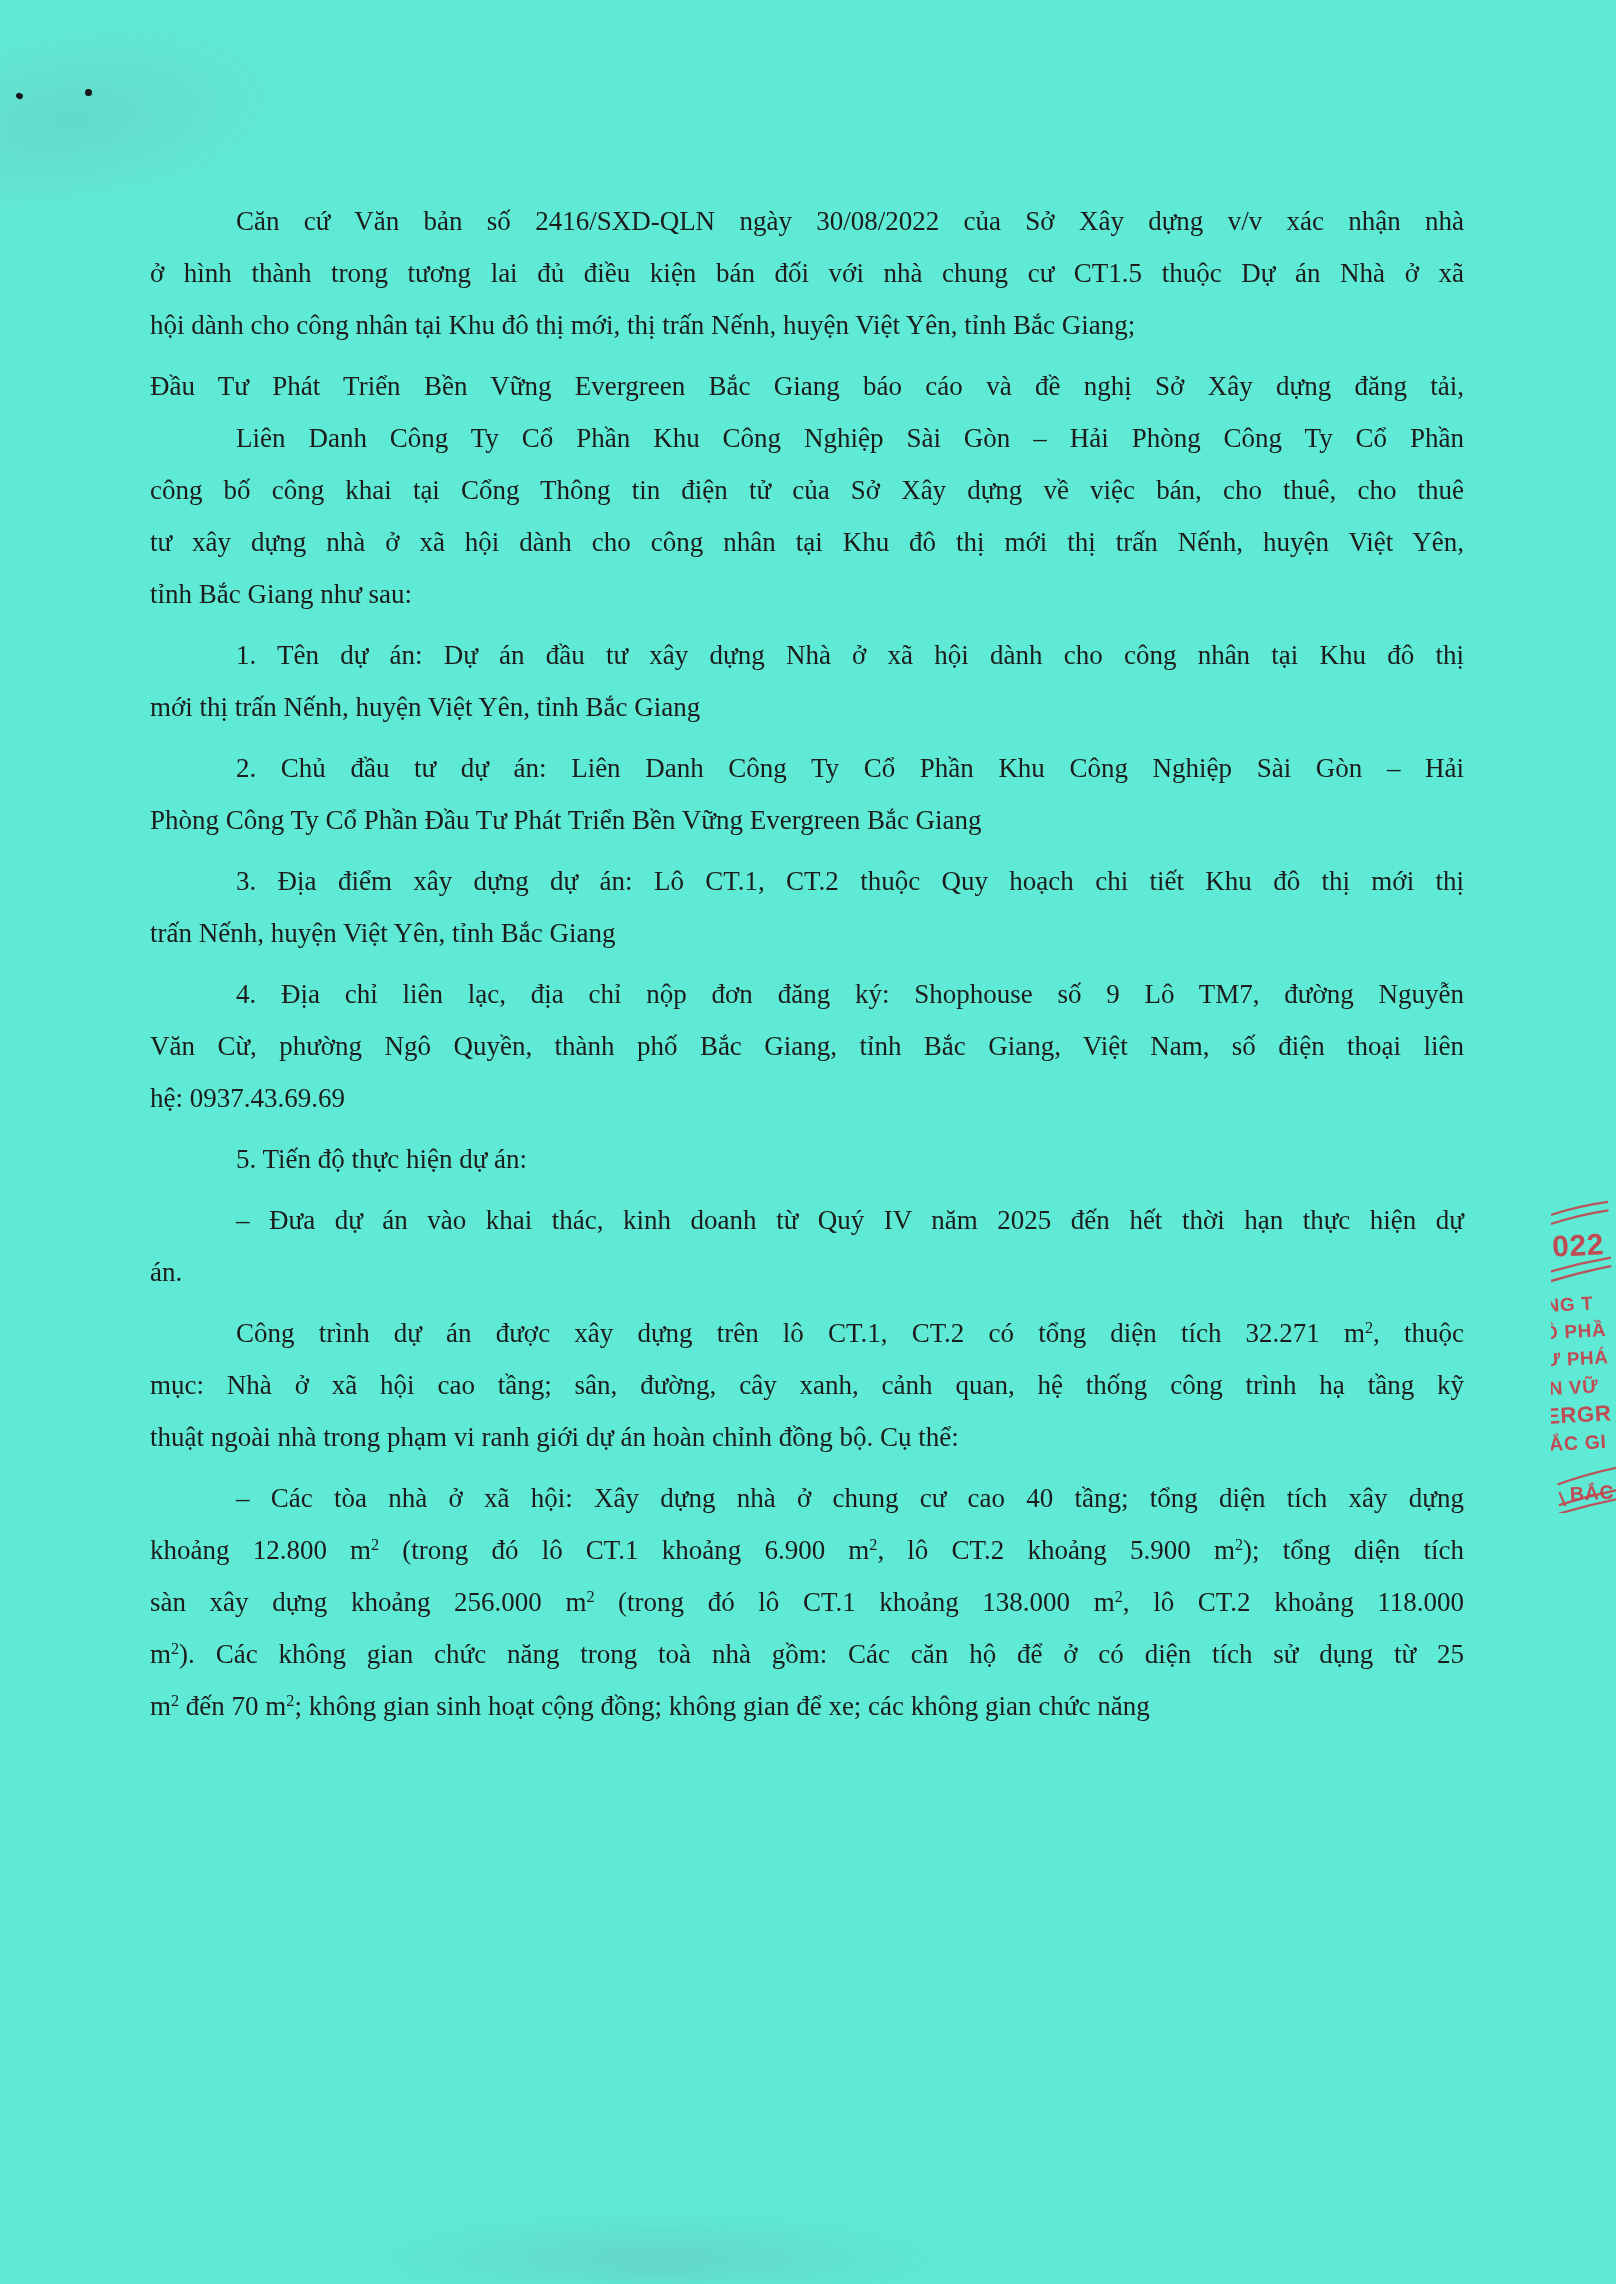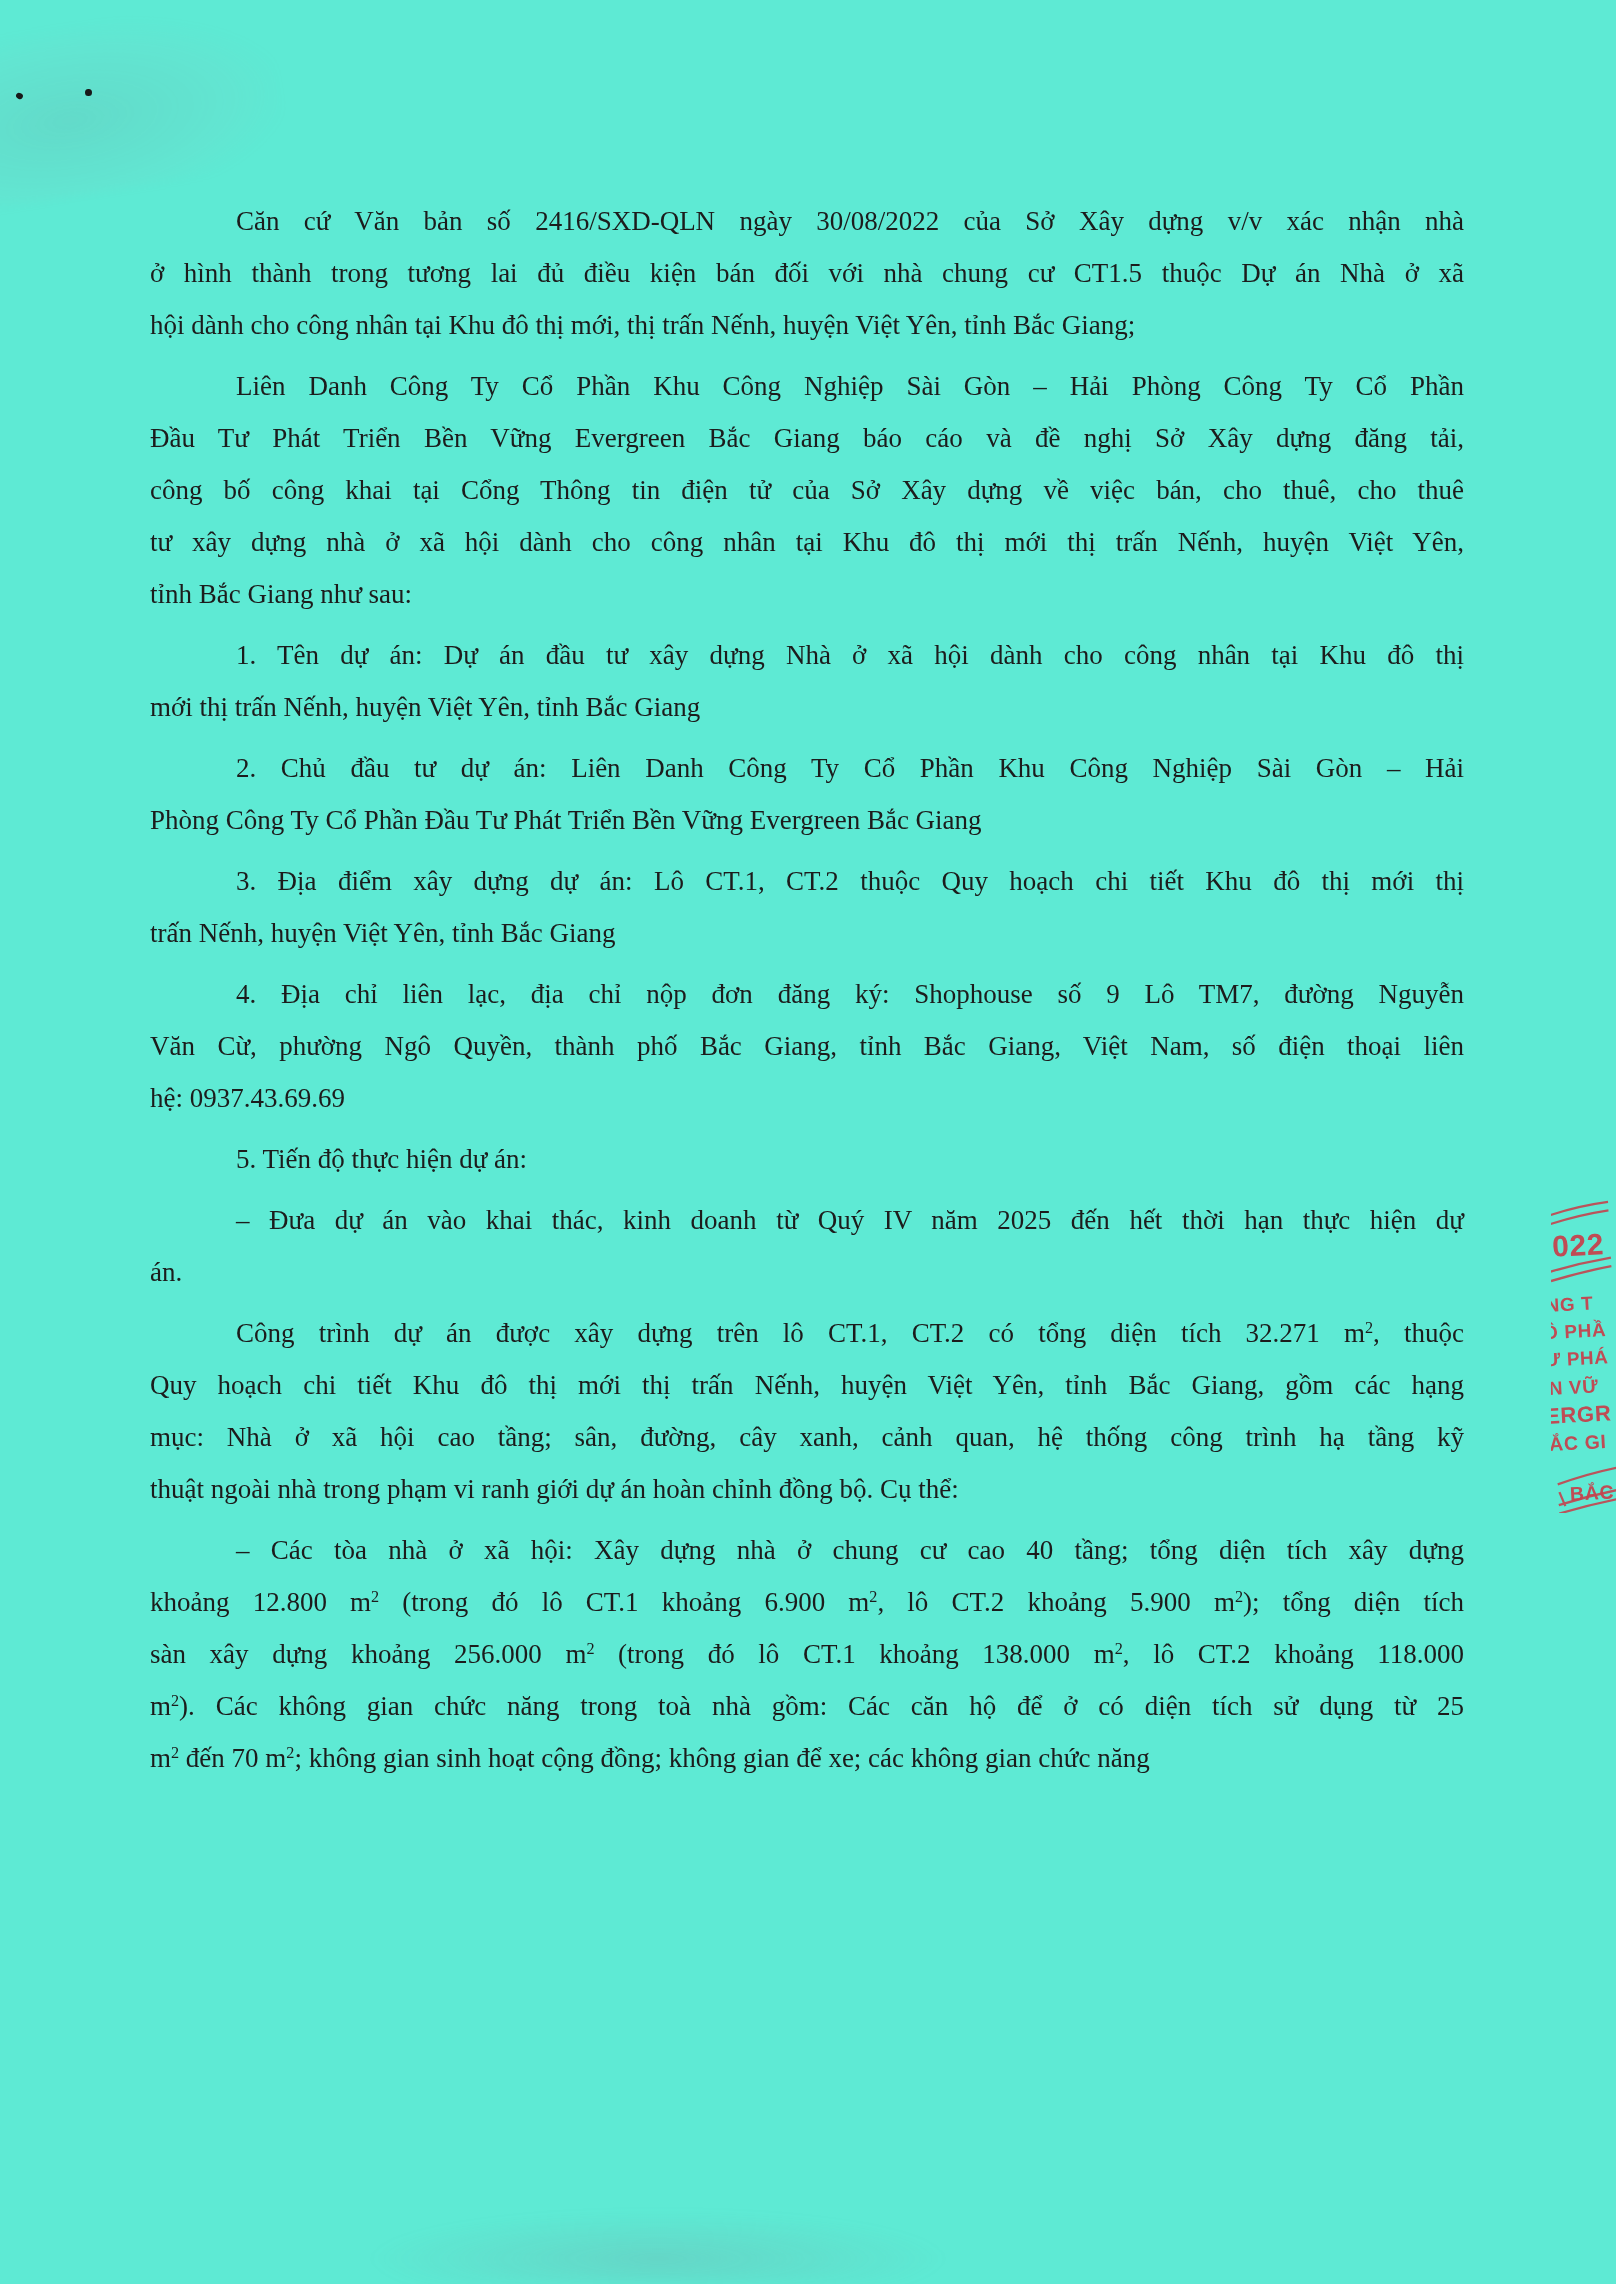--- a/index.html
+++ b/index.html
@@ -69,22 +69,22 @@
   <div class="dot d1"></div>
   <div class="dot d2"></div>
 
   <div class="content" id="doc-body">
       <div class="para">
         <div class="line indent">Căn cứ Văn bản số 2416/SXD-QLN ngày 30/08/2022 của Sở Xây dựng v/v xác nhận nhà</div>
         <div class="line">ở hình thành trong tương lai đủ điều kiện bán đối với nhà chung cư CT1.5 thuộc Dự án Nhà ở xã</div>
         <div class="line last">hội dành cho công nhân tại Khu đô thị mới, thị trấn Nếnh, huyện Việt Yên, tỉnh Bắc Giang;</div>
       </div>
       <div class="para">
+        <div class="line">Đầu Tư Phát Triển Bền Vững Evergreen Bắc Giang báo cáo và đề nghị Sở Xây dựng đăng tải,</div>
         <div class="line indent">Liên Danh Công Ty Cổ Phần Khu Công Nghiệp Sài Gòn – Hải Phòng Công Ty Cổ Phần</div>
-        <div class="line">Đầu Tư Phát Triển Bền Vững Evergreen Bắc Giang báo cáo và đề nghị Sở Xây dựng đăng tải,</div>
         <div class="line">công bố công khai tại Cổng Thông tin điện tử của Sở Xây dựng về việc bán, cho thuê, cho thuê</div>
         <div class="line">tư xây dựng nhà ở xã hội dành cho công nhân tại Khu đô thị mới thị trấn Nếnh, huyện Việt Yên,</div>
         <div class="line last">tỉnh Bắc Giang  như sau:</div>
       </div>
       <div class="para">
         <div class="line indent">1. Tên dự án: Dự án đầu tư xây dựng Nhà ở xã hội dành cho công nhân tại Khu đô thị</div>
         <div class="line last">mới thị trấn Nếnh, huyện Việt Yên, tỉnh Bắc Giang</div>
       </div>
       <div class="para">
         <div class="line indent">2. Chủ đầu tư dự án: Liên Danh Công Ty Cổ Phần Khu Công Nghiệp Sài Gòn – Hải</div>
@@ -101,21 +101,20 @@
       </div>
       <div class="para">
         <div class="line indent last">5. Tiến độ thực hiện dự án:</div>
       </div>
       <div class="para">
         <div class="line indent">– Đưa dự án vào khai thác, kinh doanh từ Quý IV năm 2025 đến hết thời hạn thực hiện dự</div>
         <div class="line last">án.</div>
       </div>
       <div class="para">
         <div class="line indent">Công trình dự án được xây dựng trên lô CT.1, CT.2 có tổng diện tích 32.271 m<sup>2</sup>, thuộc</div>
-        <div class="line">Quy hoạch chi tiết Khu đô thị mới thị trấn Nếnh, huyện Việt Yên, tỉnh Bắc Giang, gồm các hạng</div>
         <div class="line">mục: Nhà ở xã hội cao tầng; sân, đường, cây xanh, cảnh quan, hệ thống công trình hạ tầng kỹ</div>
         <div class="line last">thuật ngoài nhà trong phạm vi ranh giới dự án hoàn chỉnh đồng bộ. Cụ thể:</div>
       </div>
       <div class="para">
         <div class="line indent">– Các tòa nhà ở xã hội: Xây dựng nhà ở chung cư cao 40 tầng; tổng diện tích xây dựng</div>
         <div class="line">khoảng 12.800 m<sup>2</sup> (trong đó lô CT.1 khoảng 6.900 m<sup>2</sup>, lô CT.2 khoảng 5.900 m<sup>2</sup>); tổng diện tích</div>
         <div class="line">sàn xây dựng khoảng 256.000 m<sup>2</sup> (trong đó lô CT.1 khoảng 138.000 m<sup>2</sup>, lô CT.2 khoảng 118.000</div>
         <div class="line">m<sup>2</sup>). Các không gian chức năng trong toà nhà gồm: Các căn hộ để ở có diện tích sử dụng từ 25</div>
         <div class="line last">m<sup>2</sup> đến 70 m<sup>2</sup>; không gian sinh hoạt cộng đồng; không gian để xe; các không gian chức năng</div>
       </div>

